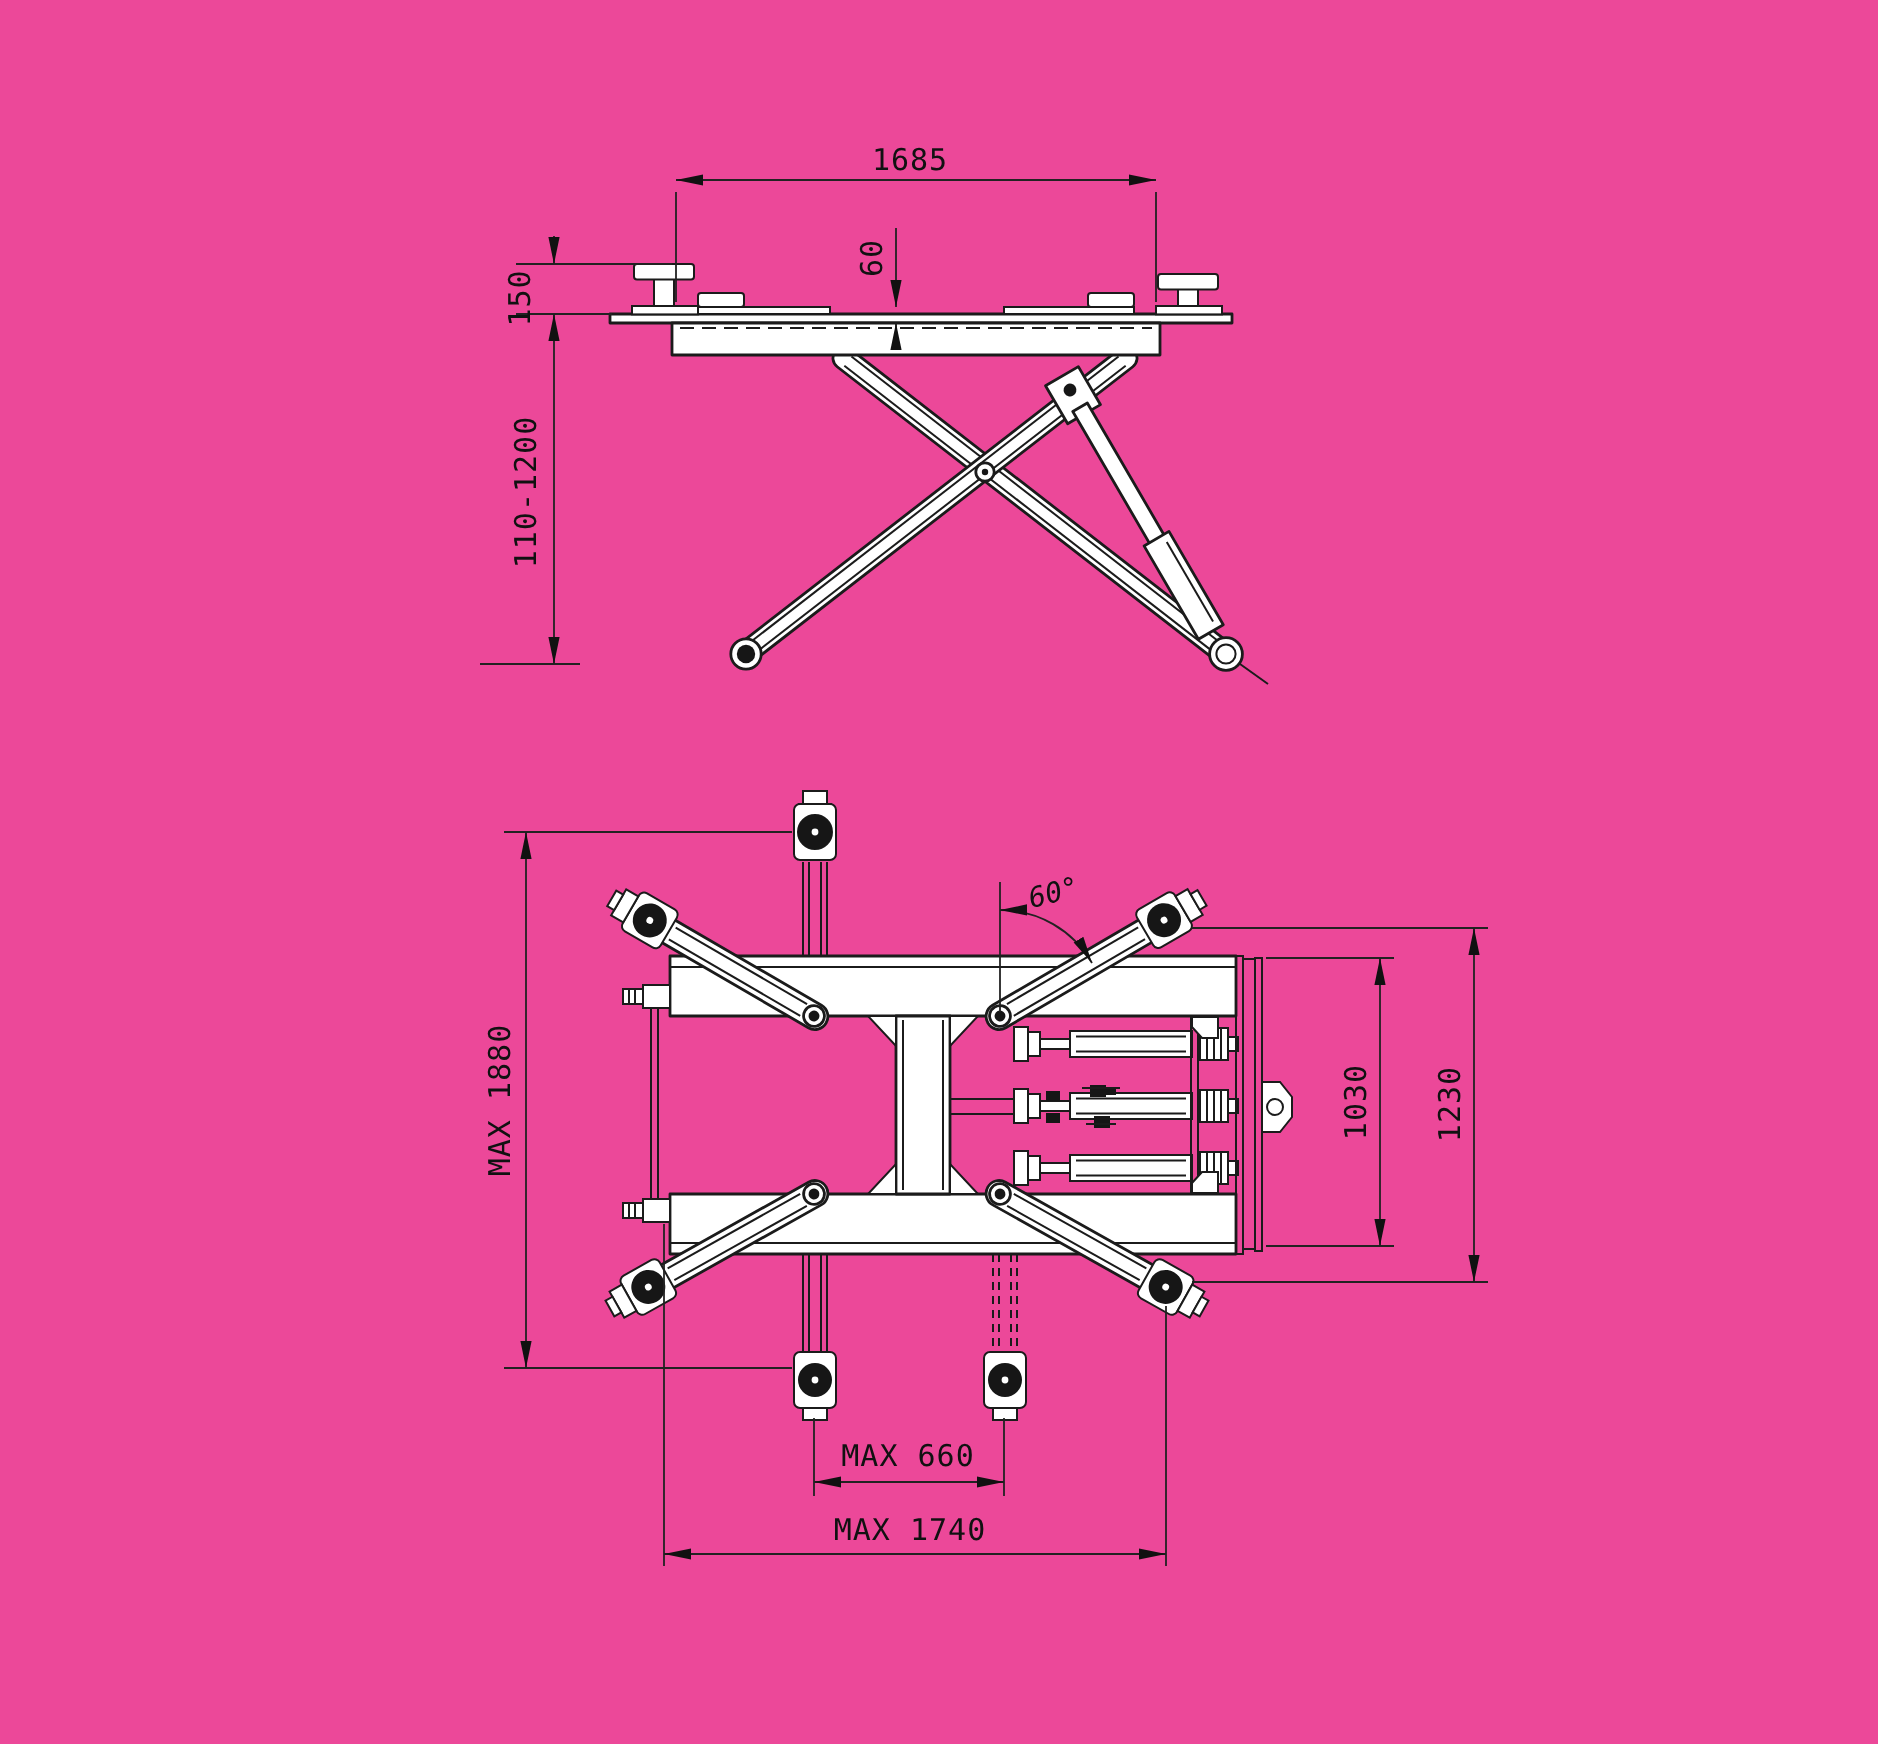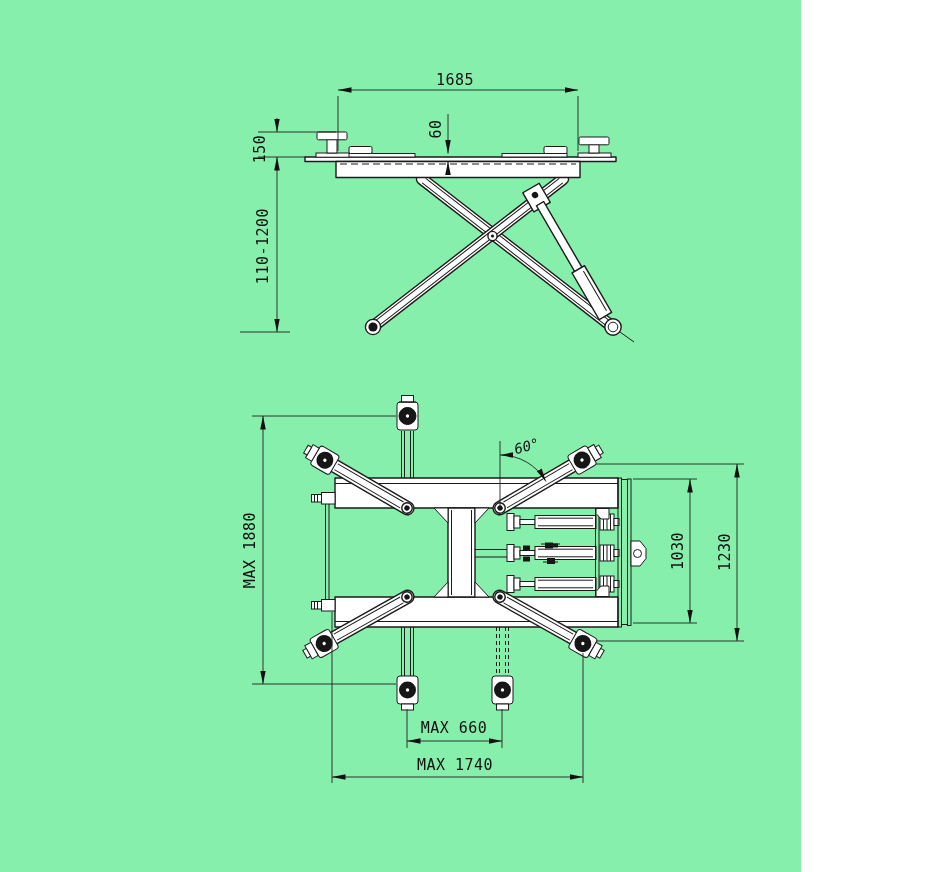--- a/index.html
+++ b/index.html
@@ -1,16 +1,16 @@
 <!DOCTYPE html>
 <html><head>
 <meta charset="utf-8">
 <style>
   html,body{margin:0;padding:0;background:#fff;}
-  .frame{position:relative;width:801px;height:872px;background:#86efac;overflow:hidden;
+  .frame{position:relative;width:939px;height:872px;background:#ec4899;overflow:hidden;
          font-family:"DejaVu Sans Mono", monospace;}
   svg{position:absolute;left:0;top:0;}
   .of {fill:#ffffff;stroke:#1b1b1b;stroke-width:1.4;stroke-linejoin:round;}
   .tn {fill:none;stroke:#1b1b1b;stroke-width:1;}
   .tf {fill:#ffffff;stroke:#1b1b1b;stroke-width:1;}
   .dk {fill:#161616;stroke:none;}
   .dkf{fill:#161616;stroke:#1b1b1b;stroke-width:1;}
   .dim{fill:none;stroke:#222;stroke-width:0.9;}
   .dsh{fill:none;stroke:#1b1b1b;stroke-width:1;stroke-dasharray:7 4;}
   .dsh2{stroke-dasharray:4 3;}

